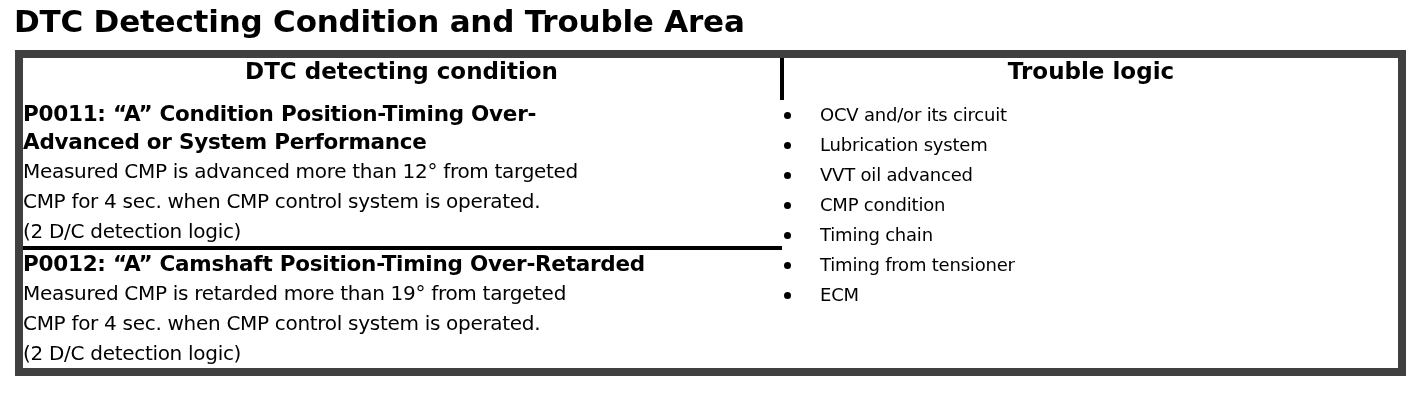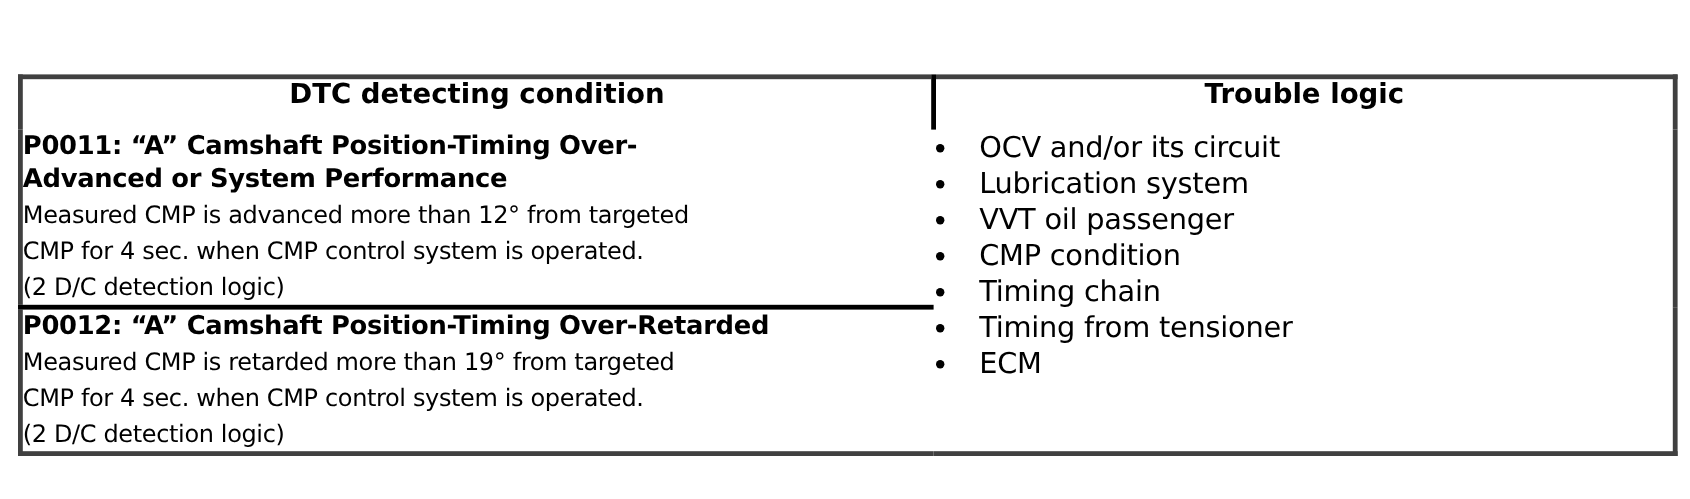--- a/index.html
+++ b/index.html
@@ -31,25 +31,25 @@
     font-weight: bold;
     letter-spacing: -0.2px;
     line-height: 40px;
     white-space: nowrap;
   }
 
   
   .dtc-table {
     position: absolute;
     left: 15px;
-    top: 62px;
+    top: 50px;
     width: 1375px;
     border-collapse: collapse;
     table-layout: fixed;
-    border: 4px solid #404040;
+    border: 8px solid #404040;
   }
   .dtc-table td, .dtc-table th {
     padding: 0;
     vertical-align: top;
     border: 0;
   }
 
   
   .hdr-cell {
     height: 42px;
@@ -92,67 +92,68 @@
   .cond-body div { white-space: nowrap; }
 
   
   ul.trouble-list {
     list-style: none;
     margin: 0;
     padding: 0;
   }
   ul.trouble-list li {
     position: relative;
-    font-size: 24px;
+    font-size: 18px;
     line-height: 30px;
     padding-left: 38px;
     letter-spacing: -0.2px;
     white-space: nowrap;
   }
   ul.trouble-list li .bullet-dot {
     position: absolute;
     left: 2px;
     top: 12px;
     width: 7px;
     height: 7px;
     background: #000;
     border-radius: 50%;
   }
 </style>
 </head>
 <body>
 
 <div id="page">
 
+  <div class="page-title">DTC Detecting Condition and Trouble Area</div>
 
   <table class="dtc-table">
     <thead>
       <tr>
         <th class="hdr-cell col-left">DTC detecting condition</th>
         <th class="hdr-cell col-right">Trouble logic</th>
       </tr>
     </thead>
     <tbody>
       <tr>
         <td class="cond-cell row-sep">
           <div class="cond-title">
-            <div>P0011: “A” Camshaft Position-Timing Over-</div>
+            <div>P0011: “A” Condition Position-Timing Over-</div>
             <div>Advanced or System Performance</div>
           </div>
           <div class="cond-body">
             <div>Measured CMP is advanced more than 12° from targeted</div>
             <div>CMP for 4 sec. when CMP control system is operated.</div>
             <div>(2 D/C detection logic)</div>
           </div>
         </td>
         <td class="trouble-cell" rowspan="2">
           <ul class="trouble-list">
             <li><span class="bullet-dot"></span><span>OCV and/or its circuit</span></li>
             <li><span class="bullet-dot"></span><span>Lubrication system</span></li>
-            <li><span class="bullet-dot"></span><span>VVT oil passenger</span></li>
+            <li><span class="bullet-dot"></span><span>VVT oil advanced</span></li>
             <li><span class="bullet-dot"></span><span>CMP condition</span></li>
             <li><span class="bullet-dot"></span><span>Timing chain</span></li>
             <li><span class="bullet-dot"></span><span>Timing from tensioner</span></li>
             <li><span class="bullet-dot"></span><span>ECM</span></li>
           </ul>
         </td>
       </tr>
       <tr>
         <td class="cond-cell">
           <div class="cond-title">

